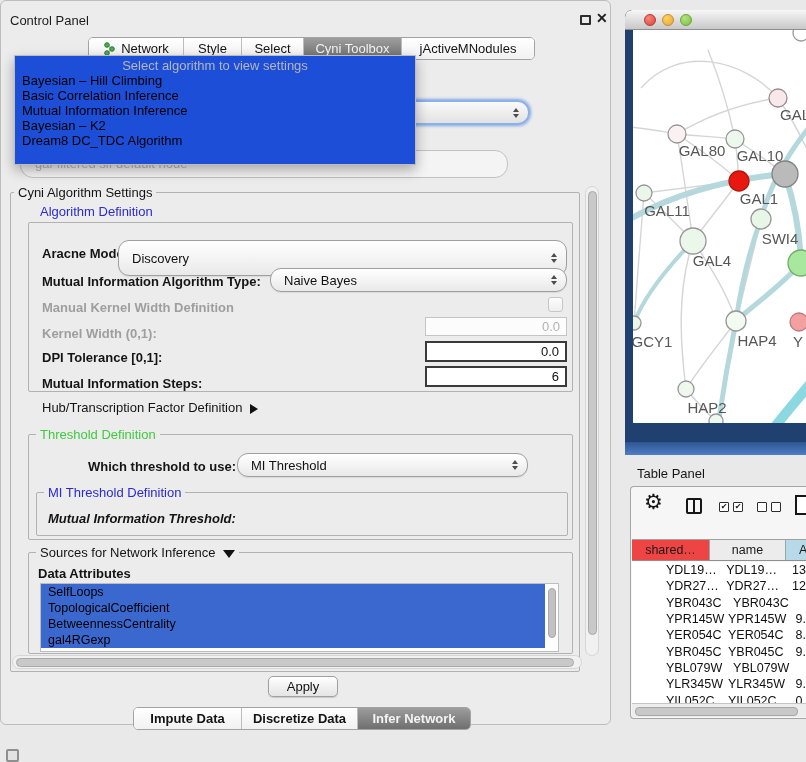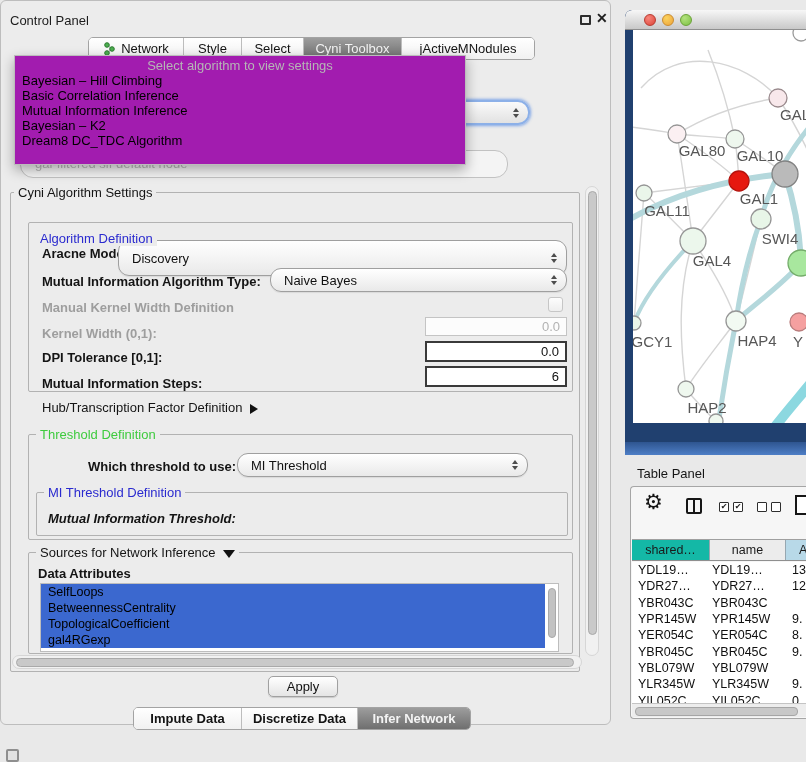--- a/index.html
+++ b/index.html
@@ -15,21 +15,21 @@
   .close-ic { left:596px; top:10px; font-size:14px; font-weight:bold; color:#1d1d1d; }
 
   
   .seg-bar { display:flex; border:1px solid #a3a3a3; border-radius:5px; overflow:hidden; background:#fafafa; height:23px; }
   .seg { display:flex; align-items:center; justify-content:center; font-size:13px; color:#141414; border-left:1px solid #bdbdbd; background:linear-gradient(#ffffff,#f1f1f1); gap:5px; }
   .seg:first-child { border-left:none; }
   .seg.sel { background:linear-gradient(#9d9d9d,#6f6f6f); color:#f4f4f4; }
   .seg-bar.bottom .seg { font-weight:bold; }
 
   
-  .popup { left:14px; top:55px; width:452px; height:110px; background:#a21caf; border:1px solid #bcbcbc; box-shadow:0 5px 12px rgba(0,0,0,0.32); z-index:60; }
+  .popup { left:14px; top:55px; width:402px; height:110px; background:#1d4ed8; border:1px solid #bcbcbc; box-shadow:0 5px 12px rgba(0,0,0,0.32); z-index:60; }
   .popup .prompt { height:17px; text-align:center; color:#b6b6b6; font-size:13px; padding-top:2px; }
   .popup .pitem { height:15px; line-height:15px; font-size:13px; padding-left:7px; color:#000; white-space:nowrap; }
   .popup .pitem.hl { font-weight:bold; }
 
   
   .ghost-combo { left:20px; top:150px; width:488px; height:28px; border:1px solid #c2c2c2; border-radius:13px; background:#f4f4f4; color:#b8b8b8; font-size:13px; line-height:26px; padding-left:14px; z-index:10; }
   .focus-combo { left:382px; top:100px; width:148px; height:25px; border:2px solid #8cb0e8; border-radius:12px; box-shadow:0 0 3px 1px rgba(110,155,230,0.85); background:linear-gradient(#fafafa,#e2e2e2); z-index:10; }
 
   
   .group { border:1px solid #b2b2b2; border-radius:2px; }
@@ -77,21 +77,21 @@
   
   .tp-title { left:637px; top:466px; font-size:13px; color:#161616; }
   .tpanel { left:630px; top:486px; width:176px; height:233px; background:#f6f6f6; border:1px solid #a6a6a6; border-right:none; border-radius:4px 0 0 4px; overflow:hidden; }
   .gear { position:absolute; left:13px; top:4px; font-size:21px; color:#141414; line-height:1; }
   .colicon { position:absolute; left:55px; top:11px; width:16px; height:16px; border:2px solid #161616; border-radius:2px; }
   .colicon:before { content:""; position:absolute; left:5px; top:0; width:2px; height:12px; background:#161616; }
   .mini-cb { position:absolute; top:15px; width:10px; height:10px; border:1.5px solid #2e2e2e; border-radius:1px; font-size:8px; line-height:8px; text-align:center; color:#222; background:#fff; }
   .docicon { position:absolute; left:164px; top:8px; width:14px; height:20px; border:2px solid #161616; background:#fff; }
   .th-row { position:absolute; left:1px; top:52px; height:22px; display:flex; border-top:1px solid #9f9f9f; border-bottom:1px solid #8f8f8f; }
   .th { font-size:12.5px; color:#1a1a1a; display:flex; align-items:center; justify-content:center; border-right:1px solid #97a7b0; }
-  .rows { position:absolute; left:1px; top:75px; width:174px; height:141px; background:#fff; overflow:hidden; }
+  .rows { position:absolute; left:1px; top:75px; width:174px; height:141px; background:#fff; overflow:hidden;padding-left:28px; }
   .trow { display:flex; height:16.3px; align-items:center; font-size:12.5px; color:#101010; }
   .tc1 { width:78px; padding-left:6px; } .tc2 { width:76px; padding-left:2px; } .tc3 { padding-left:6px; }
   .tp-scroll { position:absolute; left:1px; top:216px; width:174px; height:14px; background:#ededed; border-top:1px solid #c4c4c4; }
   .tp-scroll .thumb { position:absolute; left:3px; top:2.5px; width:163px; height:9px; background:#c8c8c8; border:1px solid #a6a6a6; border-radius:4px; }
 
   .corner-ic { left:6px; top:749px; width:13px; height:13px; border:2px solid #8f8f8f; background:#e2e2e2; border-radius:2px; }
   .tl-artifact { left:7px; top:0; width:2px; height:5px; background:#bfbfbf; }
 </style>
 </head>
 <body>
@@ -135,21 +135,21 @@
 
   <div class="abs scroll-v" style="left:585px; top:186px; width:14px; height:470px;">
       <span class="thumb"></span>
     </div>
 
   <div class="abs scroll-h" style="left:12px; top:655px; width:570px; height:14px;">
       <span class="thumb"></span>
     </div>
 
   <div class="abs group" style="left:28px; top:222px; width:545px; height:170px;"></div>
-  <div class="abs glabel blue" style="left:36px; top:231px;">Algorithm Definition</div>
+  <div class="abs glabel blue" style="left:36px; top:204px;">Algorithm Definition</div>
 
   <div class="abs lbl" style="left:42px; top:246px;">Aracne Mode:</div>
   <div class="abs combo" style="left:118px; top:240px; width:449px; height:36px;">
     <span>Discovery</span>
     <span class="spin">
         <i class="up"></i>
         <i class="dn"></i>
       </span>
   </div>
 
@@ -197,22 +197,22 @@
   <div class="abs group" style="left:36px; top:492px; width:532px; height:44px;"></div>
   <div class="abs glabel blue" style="left:44px; top:485px;">MI Threshold Definition</div>
   <div class="abs lbl" style="left:48px; top:511px;font-style:italic;">Mutual Information Threshold:</div>
 
   <div class="abs group" style="left:28px; top:552px; width:545px; height:102px;"></div>
   <div class="abs glabel" style="left:36px; top:545px; color:#141414;"><span>Sources for Network Inference</span><span class="tri-down"></span></div>
   <div class="abs lbl" style="left:38px; top:566px;">Data Attributes</div>
   <div class="abs listbox" id="attr-list" style="left:40px; top:583px; width:519px; height:69px;">
     <span class="lthumb"></span>
   <div class="litem" style="background: rgb(59, 104, 207); width: calc(100% - 13px);">SelfLoops</div>
+      <div class="litem" style="background: rgb(59, 104, 207); width: calc(100% - 13px);">TopologicalCoefficient</div>
       <div class="litem" style="background: rgb(59, 104, 207); width: calc(100% - 13px);">BetweennessCentrality</div>
-      <div class="litem" style="background: rgb(59, 104, 207); width: calc(100% - 13px);">TopologicalCoefficient</div>
       <div class="litem" style="background: rgb(59, 104, 207); width: calc(100% - 13px);">gal4RGexp</div>
     </div>
 
   <div class="abs btn" style="left:268px; top:676px; width:70px; height:21px;">
       <span>Apply</span>
     </div>
 
   <div class="abs seg-bar bottom" id="bottom-tabs" style="left:133px; top:707px;">
       <div class="seg" style="width: 107px;">
         <span>Impute Data</span>
@@ -313,21 +313,21 @@
   <div class="abs tp-title">Table Panel</div>
   <div class="abs tpanel">
     <span class="gear">⚙</span>
     <span class="colicon"></span>
     <span class="mini-cb" style="left:88px;">✔</span>
     <span class="mini-cb" style="left:102px;">✔</span>
     <span class="mini-cb" style="left:126px;"></span>
     <span class="mini-cb" style="left:140px;"></span>
     <span class="docicon"></span>
     <div class="th-row">
-      <div class="th" style="width:78px; background:#14b8a6;">shared…</div>
+      <div class="th" style="width:78px; background:#ef4444;">shared…</div>
       <div class="th" style="width:76px; background:#ececec;">name</div>
       <div class="th" style="width:22px; background:#b8d9e8; justify-content:flex-start; padding-left:13px;">A</div>
     </div>
     <div class="rows" id="table-rows">
         <div class="trow">
           <div class="tc1">YDL19…</div>
           <div class="tc2">YDL19…</div>
           <div class="tc3">13</div>
         </div>
         <div class="trow">

